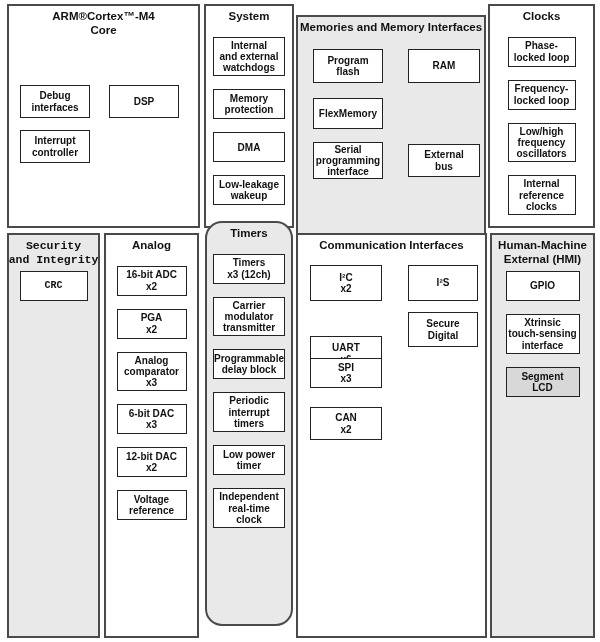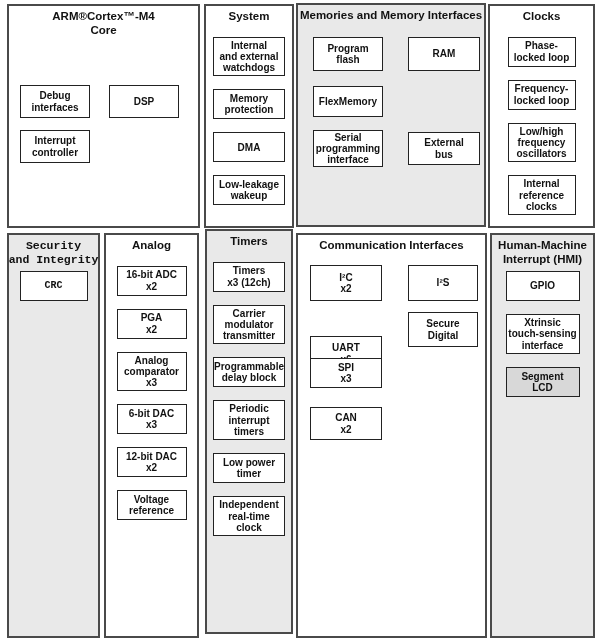--- a/index.html
+++ b/index.html
@@ -23,26 +23,26 @@
     padding:2px;min-height:30px;width:72px;flex:0 0 auto;
   }
   .flowbox{margin-top:13px;}
   .first-after-2line{margin-top:5px;}
   .box.abs{position:absolute;}
   .box.lcd{background:#d8d8d8;}
 
   
   .sec-core{left:7px;top:4px;width:193px;height:224px;}
   .sec-system{left:204px;top:4px;width:90px;height:224px;}
-  .sec-memories{left:296px;top:3px;width:190px;height:224px;}
+  .sec-memories{left:296px;top:15px;width:190px;height:224px;}
   .sec-clocks{left:488px;top:4px;width:107px;height:224px;}
   
   .sec-security{left:7px;top:233px;width:93px;height:405px;font-family:Liberation Mono, monospace;}
   .sec-analog{left:104px;top:233px;width:95px;height:405px;}
-  .sec-timers{left:205px;top:229px;width:88px;height:405px;}
+  .sec-timers{left:205px;top:221px;width:88px;height:405px;border-radius:17px;}
   .sec-comm{left:296px;top:233px;width:191px;height:405px;}
   .sec-hmi{left:490px;top:233px;width:105px;height:405px;}
 
   
   .sec-core .b-debug{left:11px;top:79px;width:70px;height:33px;}
   .sec-core .b-dsp{left:100px;top:79px;width:70px;height:33px;}
   .sec-core .b-interrupt{left:11px;top:124px;width:70px;height:33px;}
   
   .sec-memories .b-pflash{left:15px;top:32px;width:70px;height:34px;}
   .sec-memories .b-ram{left:110px;top:32px;width:72px;height:34px;}
@@ -170,21 +170,21 @@
     <div class="box abs b-sd">Secure
 Digital</div>
     <div class="box abs b-spi">SPI
 x3</div>
     <div class="box abs b-can">CAN
 x2</div>
   </div>
 
   <div class="section gray sec-hmi">
     <div class="section-title">Human-Machine
-Interrupt (HMI)</div>
+External (HMI)</div>
     <div class="box first-after-2line">GPIO</div>
     <div class="box flowbox">Xtrinsic
 touch-sensing
 interface</div>
     <div class="box flowbox lcd">Segment
 LCD</div>
   </div>
 
 </div>
 

